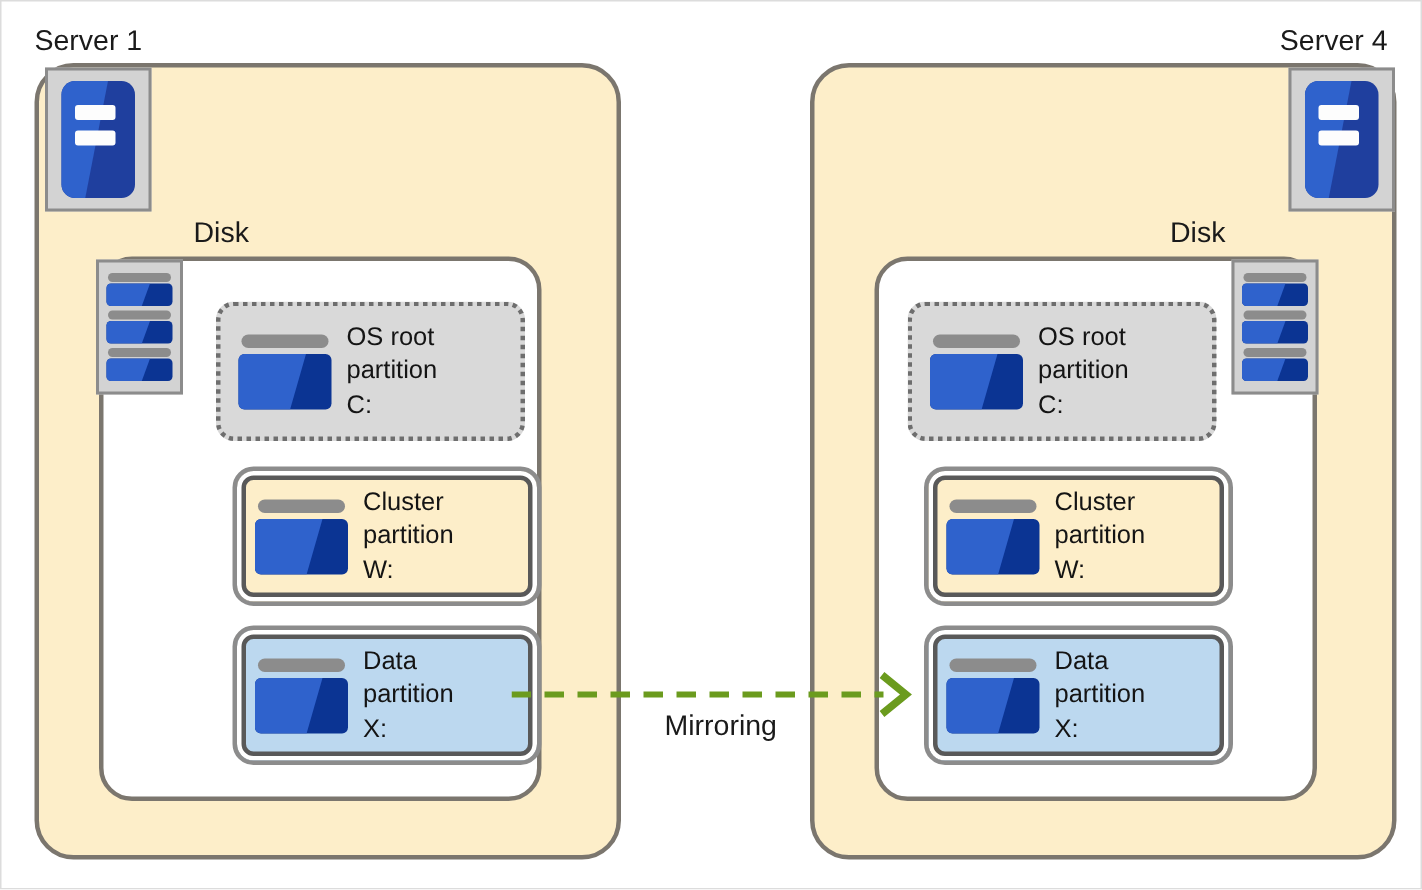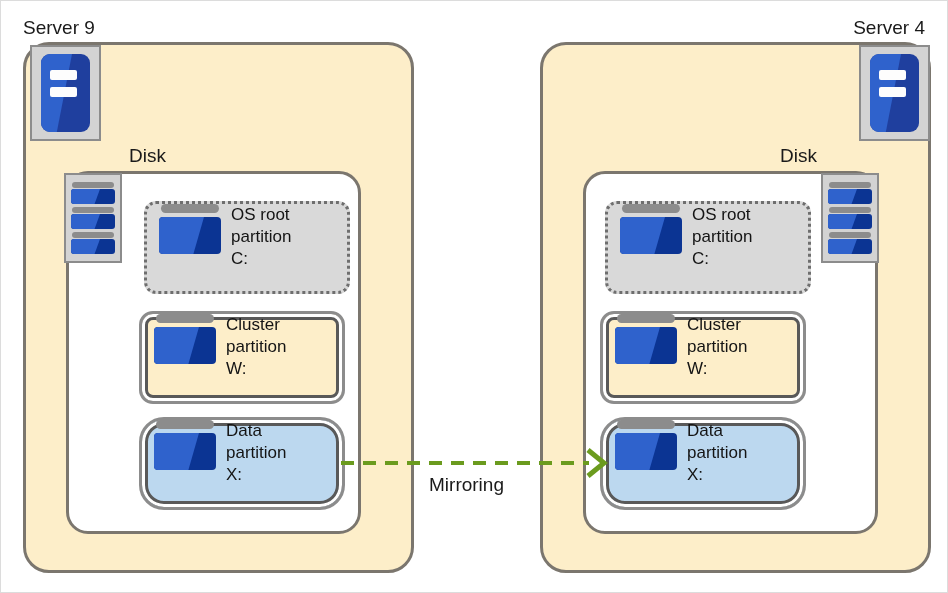--- a/index.html
+++ b/index.html
@@ -161,34 +161,36 @@
     transform-origin: top left;
   }
 
   
   .partition {
     position: absolute;
     width: 206px;
     height: 93px;
     box-sizing: border-box;
     display: flex;
+    align-items: center;
     padding-left: 12px;
   }
   .partition.dotted {
     background: #d9d9d9;
     border: 3px dotted #6e6e6e;
     border-radius: 12px;
   }
   .partition.double {
     border-radius: 14px;
     border: 3px solid #8c8c8c;
     box-shadow: inset 0 0 0 3px #ffffff, inset 0 0 0 6px #595959;
+    margin-left: 16px;
   }
   .partition.cluster { background: #fdeec9; }
-  .partition.data    { background: #bcd8ef; border-radius: 25px; }
+  .partition.data    { background: #bcd8ef; }
 
   #s1-p-os      { left: 143px; top: 200px; }
   #s1-p-cluster { left: 138px; top: 310px; }
   #s1-p-data    { left: 138px; top: 416px; }
   #s2-p-os      { left: 604px; top: 200px; }
   #s2-p-cluster { left: 599px; top: 310px; }
   #s2-p-data    { left: 599px; top: 416px; }
 
   .part-icon {
     position: relative;
@@ -232,34 +234,34 @@
     position: absolute;
     left: 340px;
     top: 444px;
     width: 270px;
     height: 36px;
     z-index: 8;
     pointer-events: none;
   }
   #mirror-label {
     position: absolute;
-    left: 428px;
+    left: 442px;
     top: 474px;
     font-size: 19px;
     color: #1a1a1a;
     line-height: 1;
     white-space: nowrap;
   }
 </style>
 </head>
 <body>
 
 <div id="canvas">
 
-  <div class="server-title" id="server1-title">Server 9</div>
+  <div class="server-title" id="server1-title">Server 1</div>
 
   <div class="server-box" id="server1-box"></div>
 
   <div class="disk-label" id="server1-disk-label">Disk</div>
 
   <div class="disk-box" id="server1-disk-box"></div>
 
   <div class="partition dotted" id="s1-p-os">
     <div class="part-icon">
       <div class="cap"></div>

